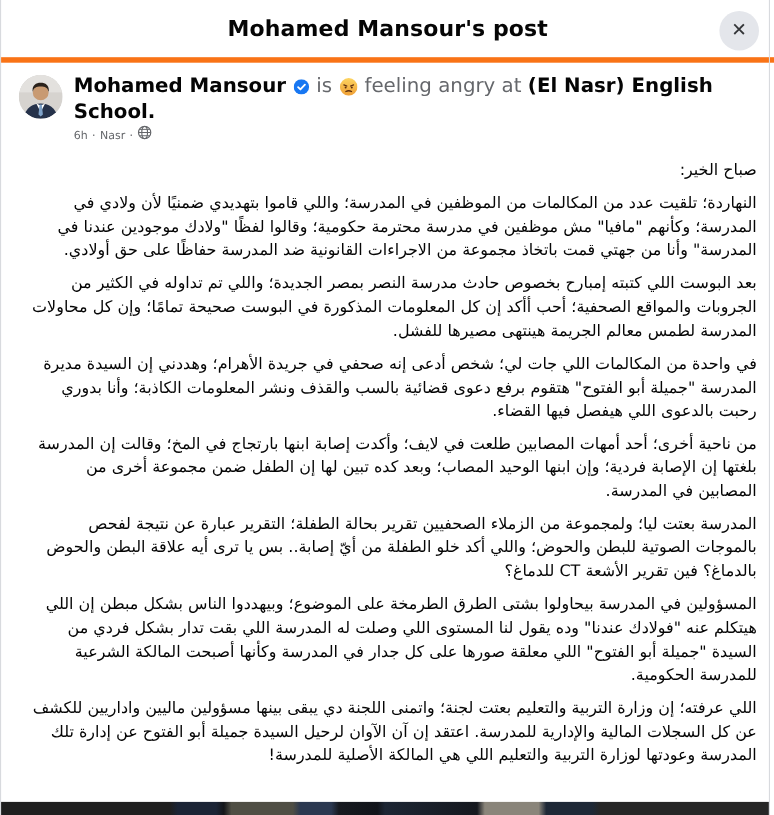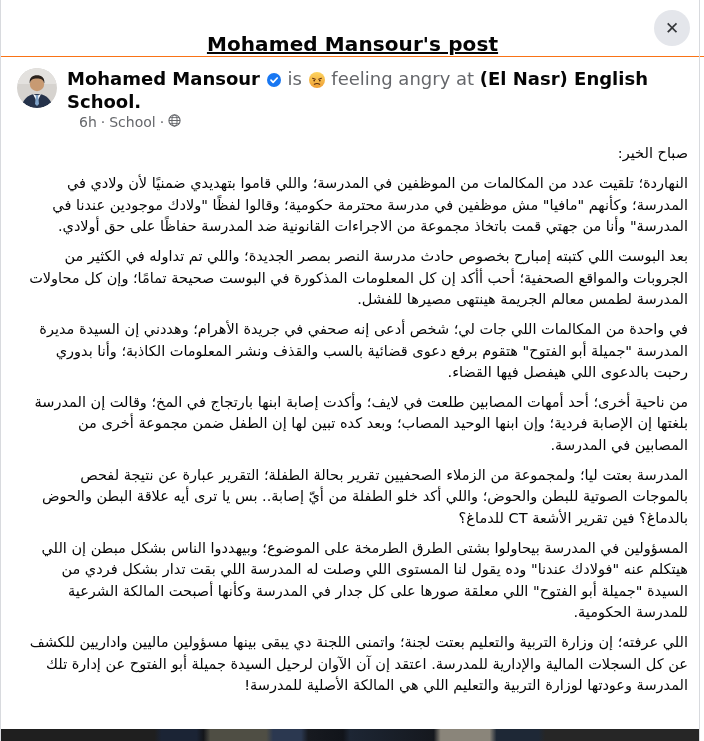--- a/index.html
+++ b/index.html
@@ -17,25 +17,24 @@
     content: "";
     position: absolute;
     top: 0; right: 4px; bottom: 0;
     width: 1px;
     background: #d8dade;
   }
 
   .dialog-header {
     position: relative;
     height: 57px;
-    border-bottom: 1px solid #f97316;
-    display: flex;
-    align-items: flex-end;
+    border-bottom: 5px solid #f97316;
+    display: flex;
+    align-items: center;
     justify-content: center;
-    text-decoration: underline;
   }
   .dialog-title {
     font-size: 20px;
     font-weight: bold;
     color: #050505;
     letter-spacing: 0.1px;
   }
   .close-btn {
     position: absolute;
     top: 10px;
@@ -84,27 +83,26 @@
   }
   .name-line .entity {
     font-weight: bold;
     color: #050505;
     cursor: pointer;
   }
   .badge { display: inline-block; vertical-align: -2px; margin: 0 1px; }
   .feel-emoji { display: inline-block; vertical-align: -3px; margin: 0 1px; }
   .meta-line {
     margin-top: 2px;
-    font-size: 14px;
+    font-size: 10px;
     line-height: 17px;
     color: #65676b;
     display: flex;
     align-items: center;
     gap: 4px;
-    margin-left: 12px;
   }
   .meta-line .time { cursor: pointer; }
   .globe { display: inline-block; }
 
   .post-body {
     direction: rtl;
     text-align: right;
     padding: 7px 16px 0 20px;
     font-size: 14.5px;
     line-height: 1.47;
@@ -190,21 +188,21 @@
             <circle cx="10.8" cy="8.6" r="0.9" fill="#5c2e0e"></circle>
             <path d="M5.4 12.2 Q8 10.8 10.6 12.2" stroke="#5c2e0e" stroke-width="1.2" fill="none" stroke-linecap="round"></path>
           </svg>
         </span>
         <span>feeling angry at</span>
         <span class="entity">(El Nasr) English School.</span>
       </div>
       <div class="meta-line">
         <span class="time">6h</span>
         <span>·</span>
-        <span>School</span>
+        <span>Nasr</span>
         <span>·</span>
         <span class="globe">
           <svg width="13" height="13" viewBox="0 0 13 13">
             <circle cx="6.5" cy="6.5" r="5.6" fill="none" stroke="#65676b" stroke-width="1.1"></circle>
             <ellipse cx="6.5" cy="6.5" rx="2.6" ry="5.6" fill="none" stroke="#65676b" stroke-width="1.0"></ellipse>
             <path d="M1 6.5 H12" stroke="#65676b" stroke-width="1.0"></path>
             <path d="M1.8 3.6 H11.2 M1.8 9.4 H11.2" stroke="#65676b" stroke-width="0.9"></path>
           </svg>
         </span>
       </div>

